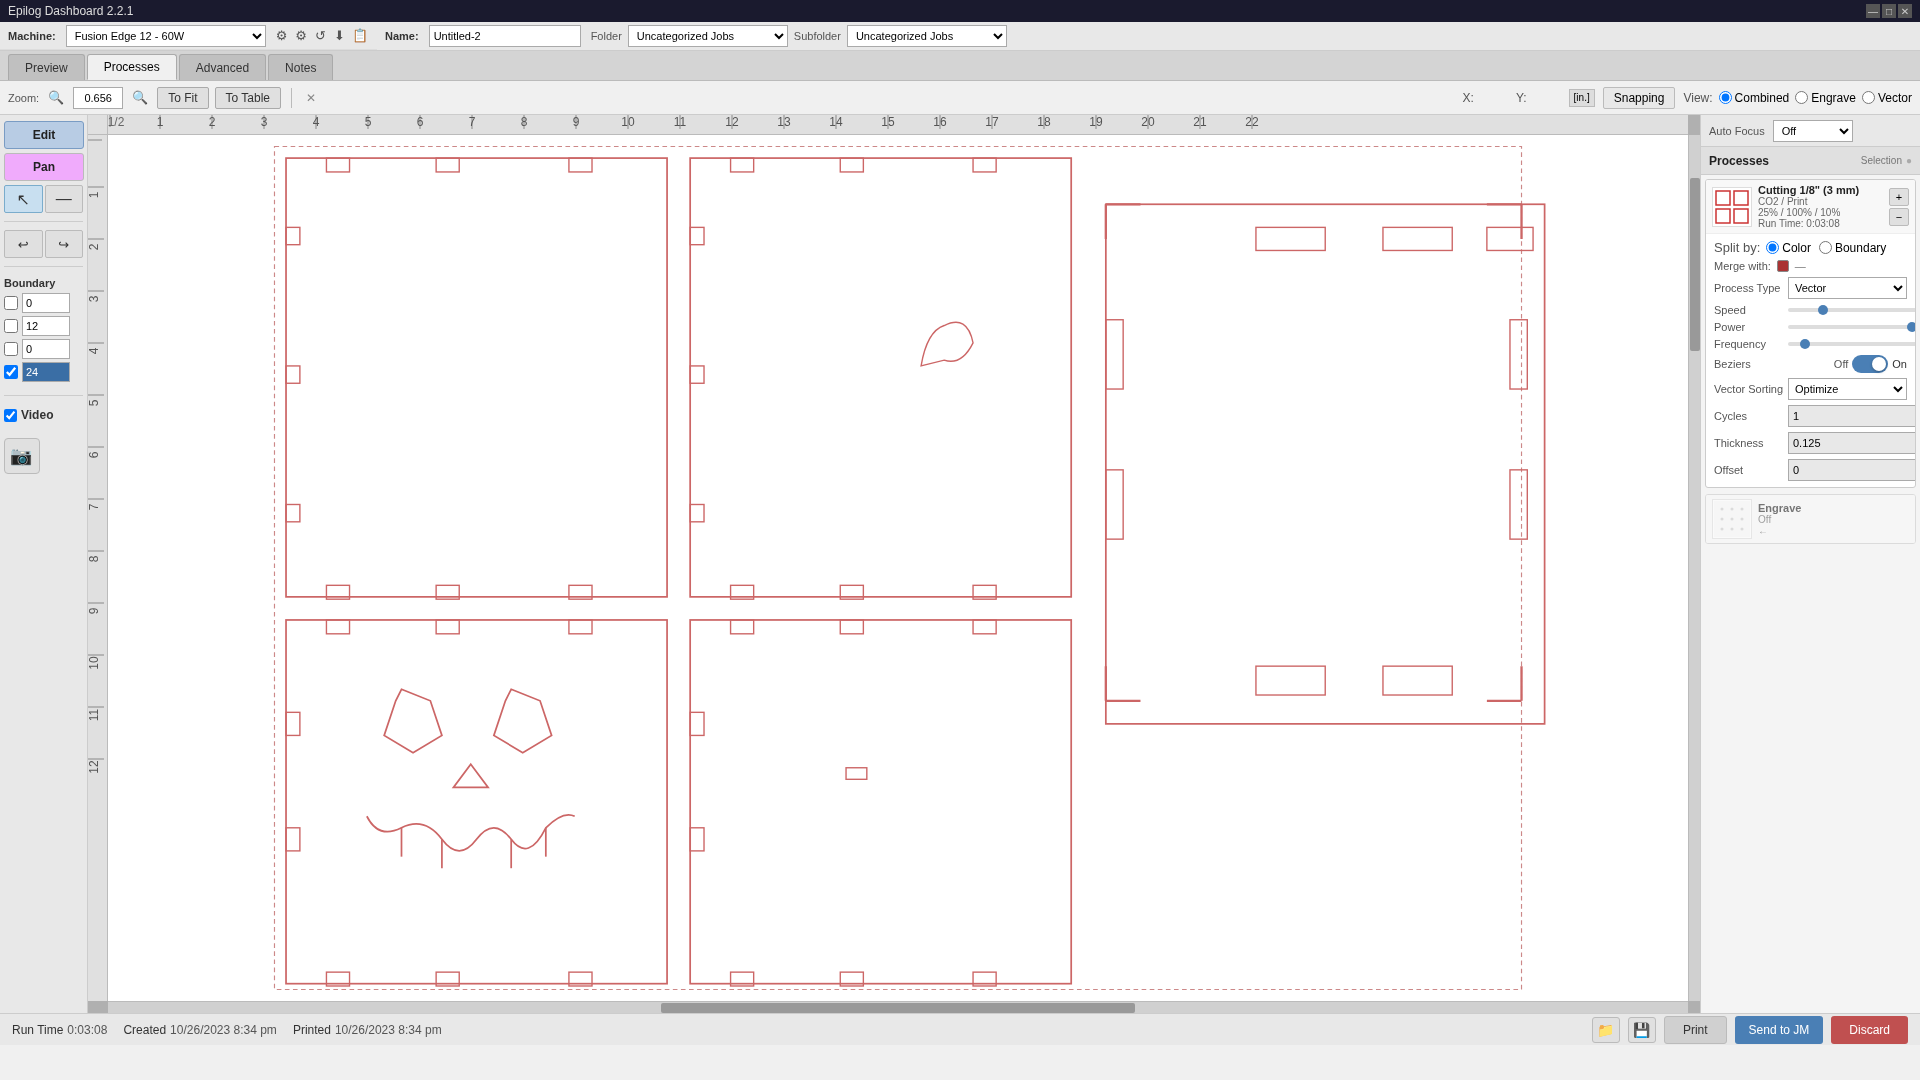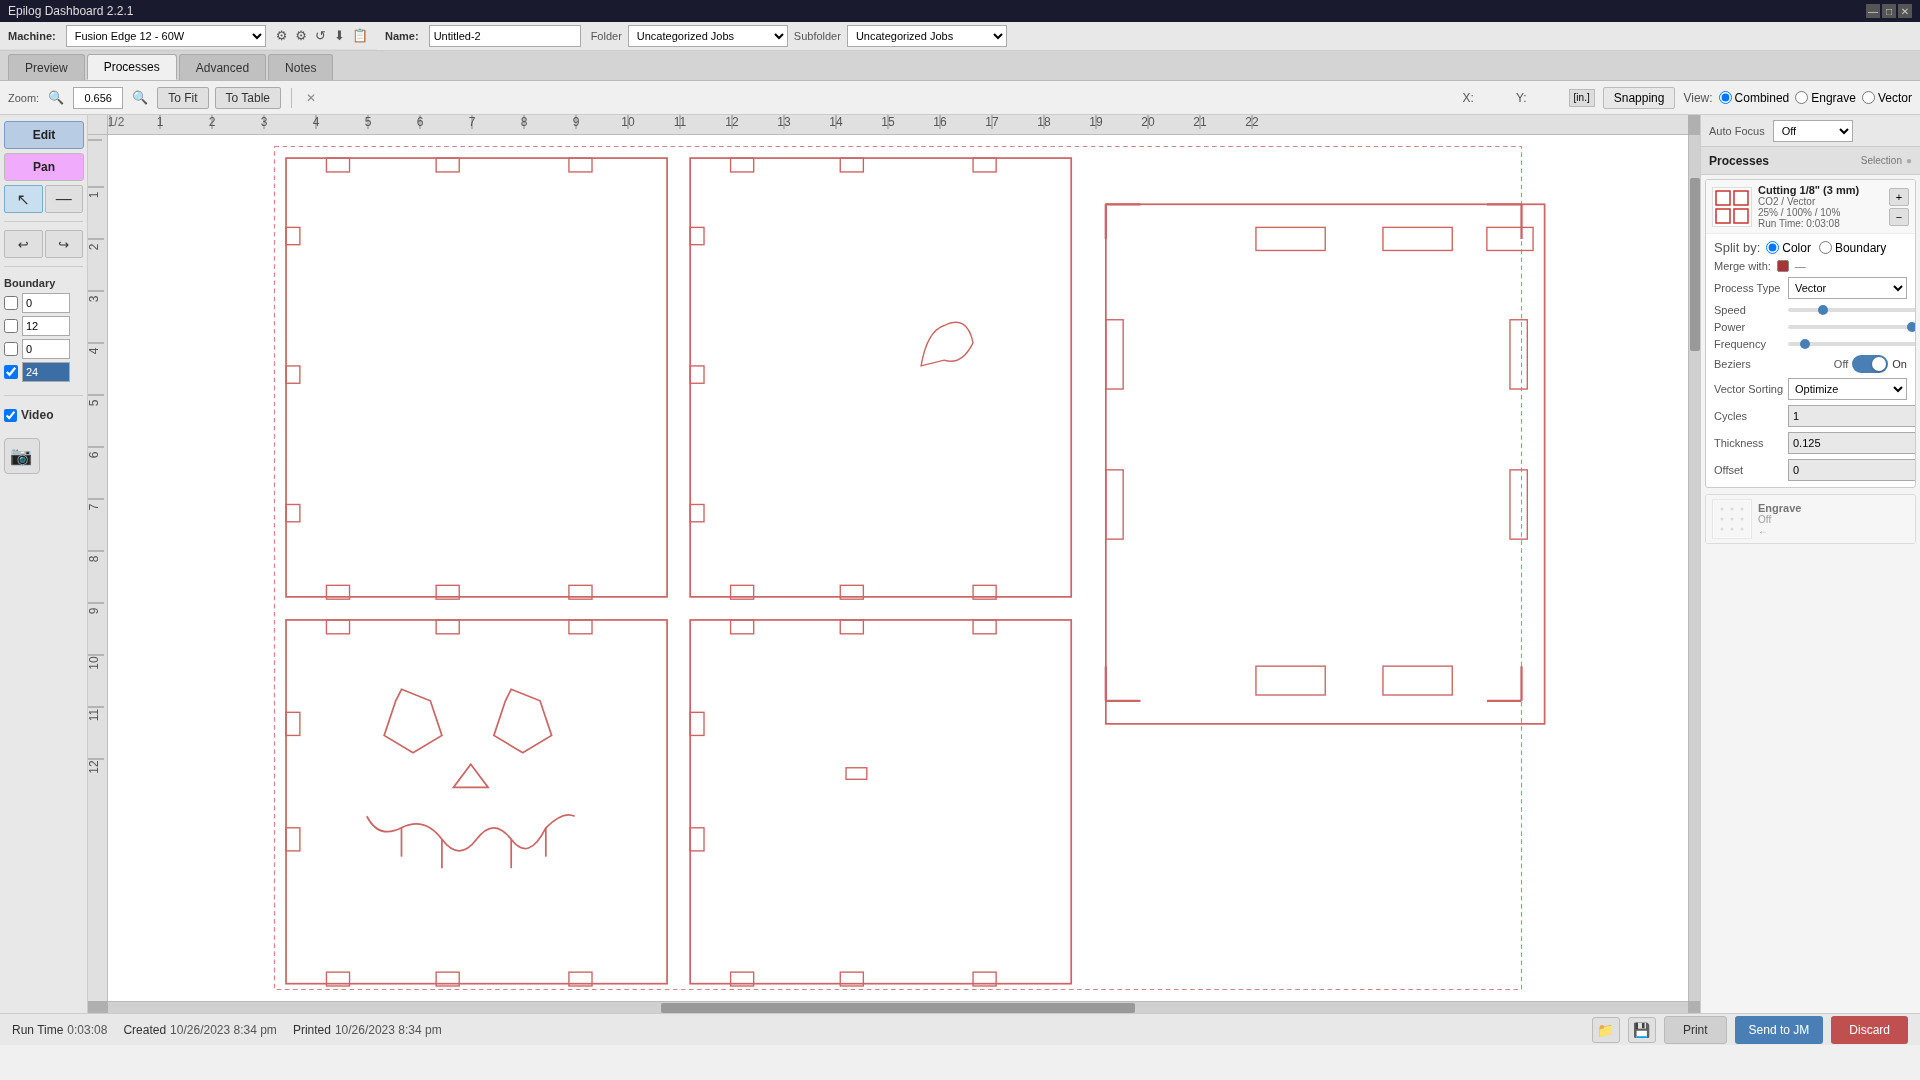--- a/index.html
+++ b/index.html
@@ -889,21 +889,21 @@
 
             <svg width="36" height="36" xmlns="http://www.w3.org/2000/svg">
               <rect x="2" y="2" width="14" height="14" fill="none" stroke="#cc3333" stroke-width="1.5"></rect>
               <rect x="20" y="2" width="14" height="14" fill="none" stroke="#cc3333" stroke-width="1.5"></rect>
               <rect x="2" y="20" width="14" height="14" fill="none" stroke="#cc3333" stroke-width="1.5"></rect>
               <rect x="20" y="20" width="14" height="14" fill="none" stroke="#cc3333" stroke-width="1.5"></rect>
             </svg>
           </div>
           <div class="process-info">
             <div class="process-name">Cutting 1/8" (3 mm)</div>
-            <div class="process-sub">CO2 / Vector</div>
+            <div class="process-sub">CO2 / Print</div>
             <div class="process-sub">25% / 100% / 10%</div>
             <div class="process-sub">Run Time: 0:03:08</div>
           </div>
           <div class="process-actions">
             <button class="process-action-btn">+</button>
             <button class="process-action-btn">−</button>
           </div>
         </div>
 
         <div class="process-settings">

